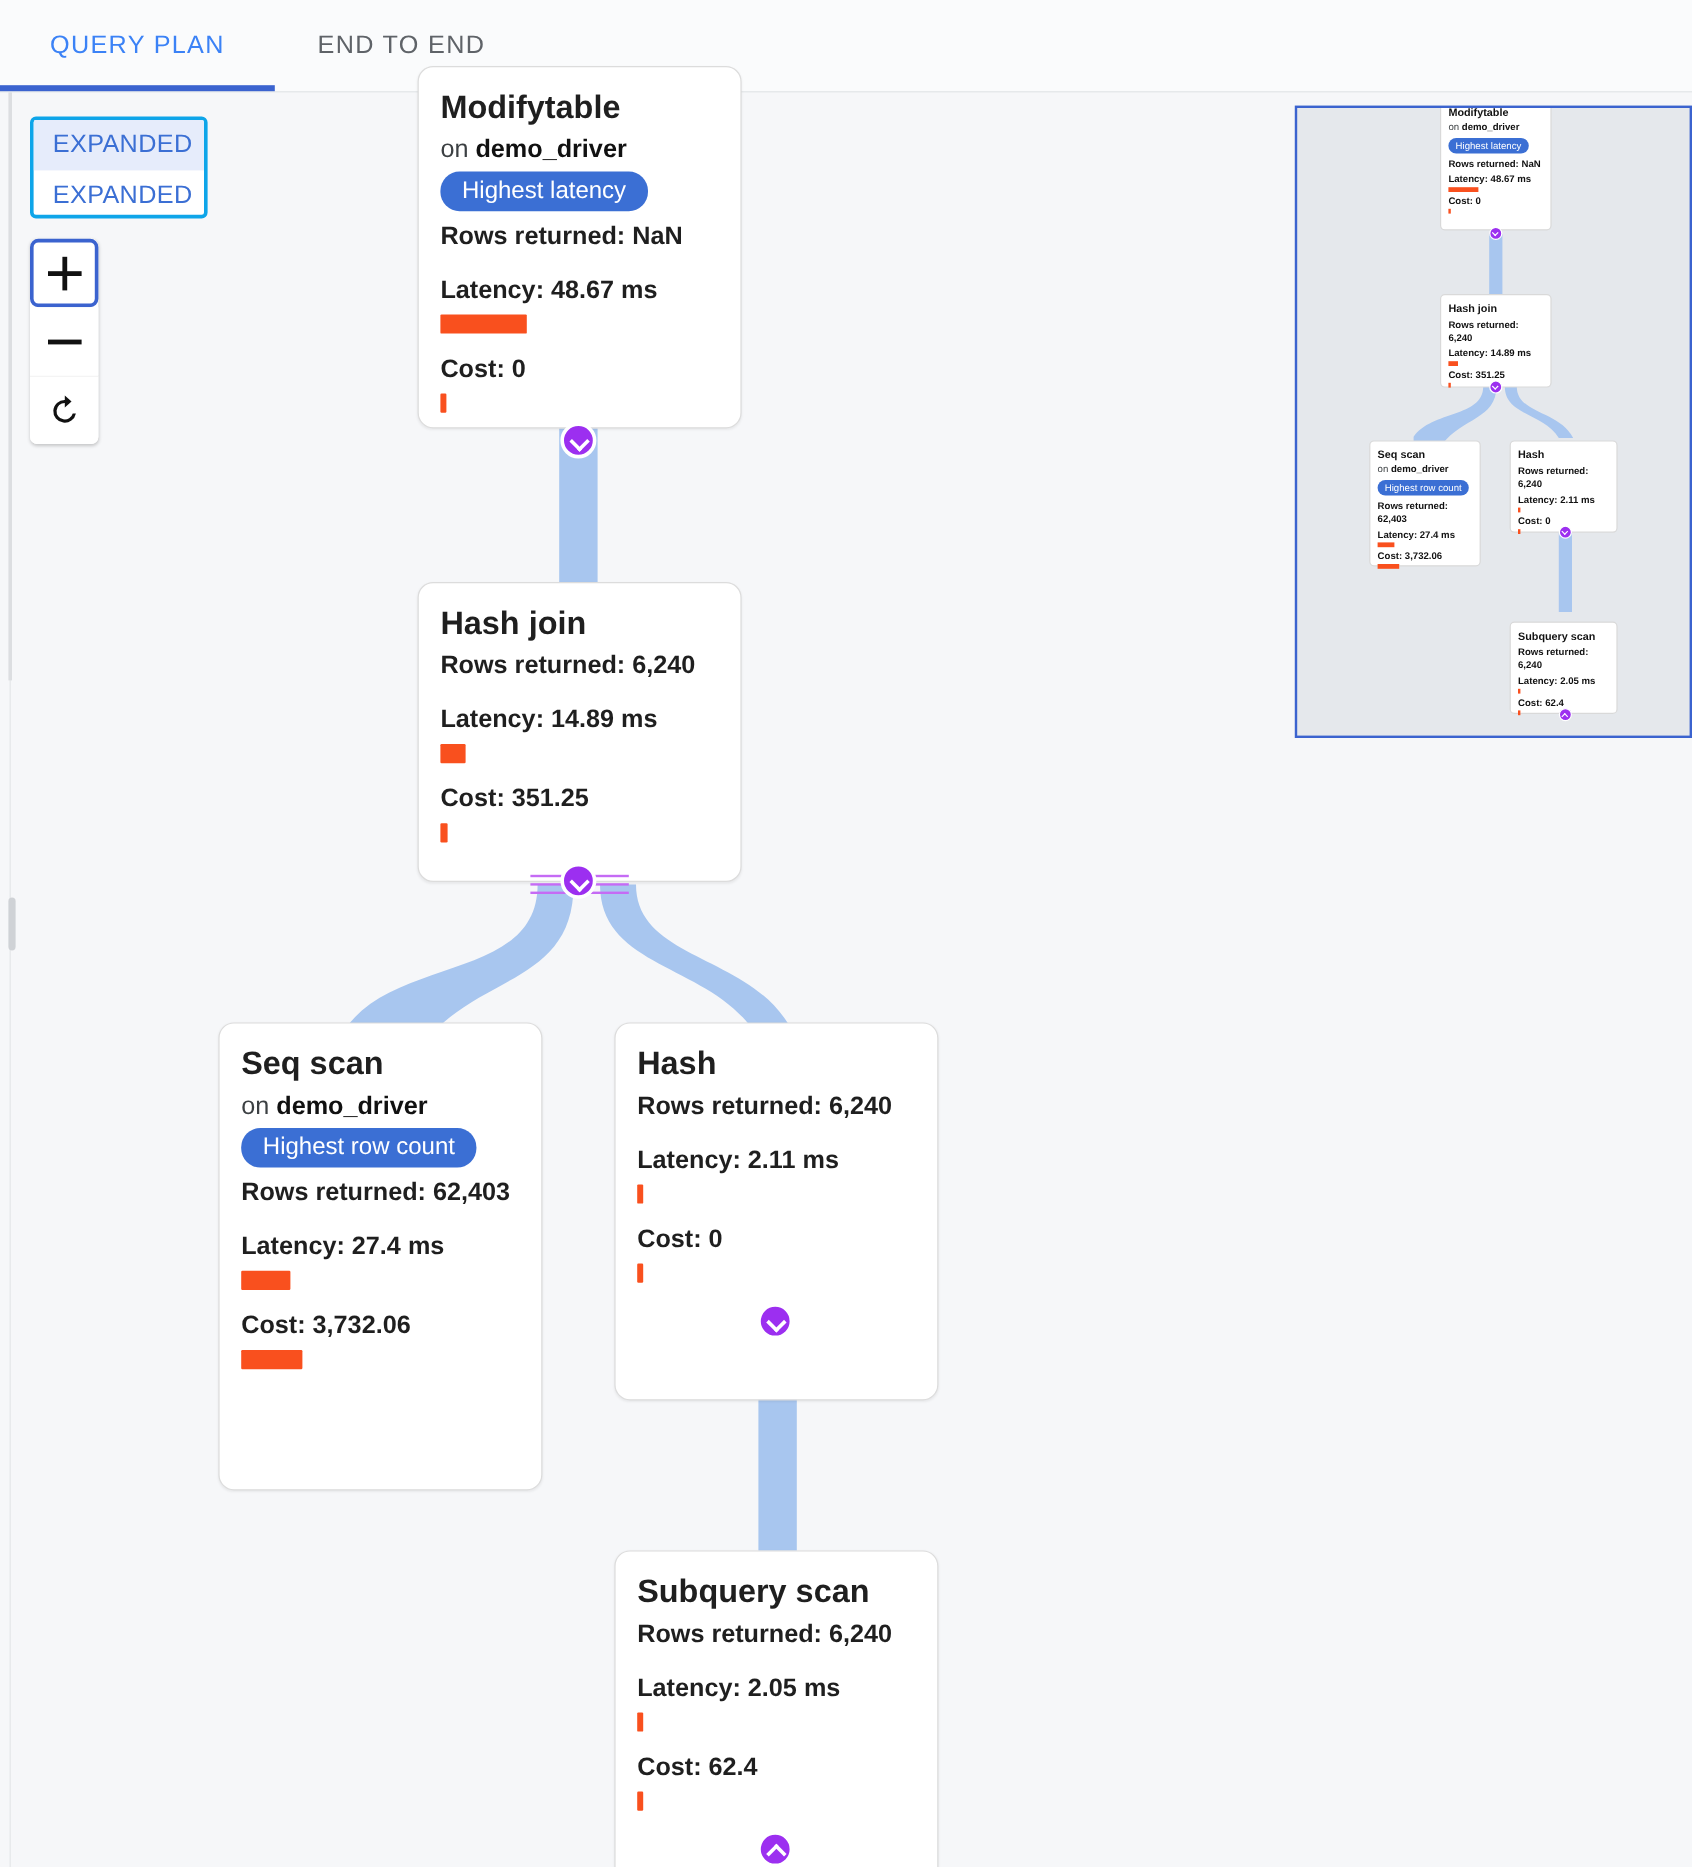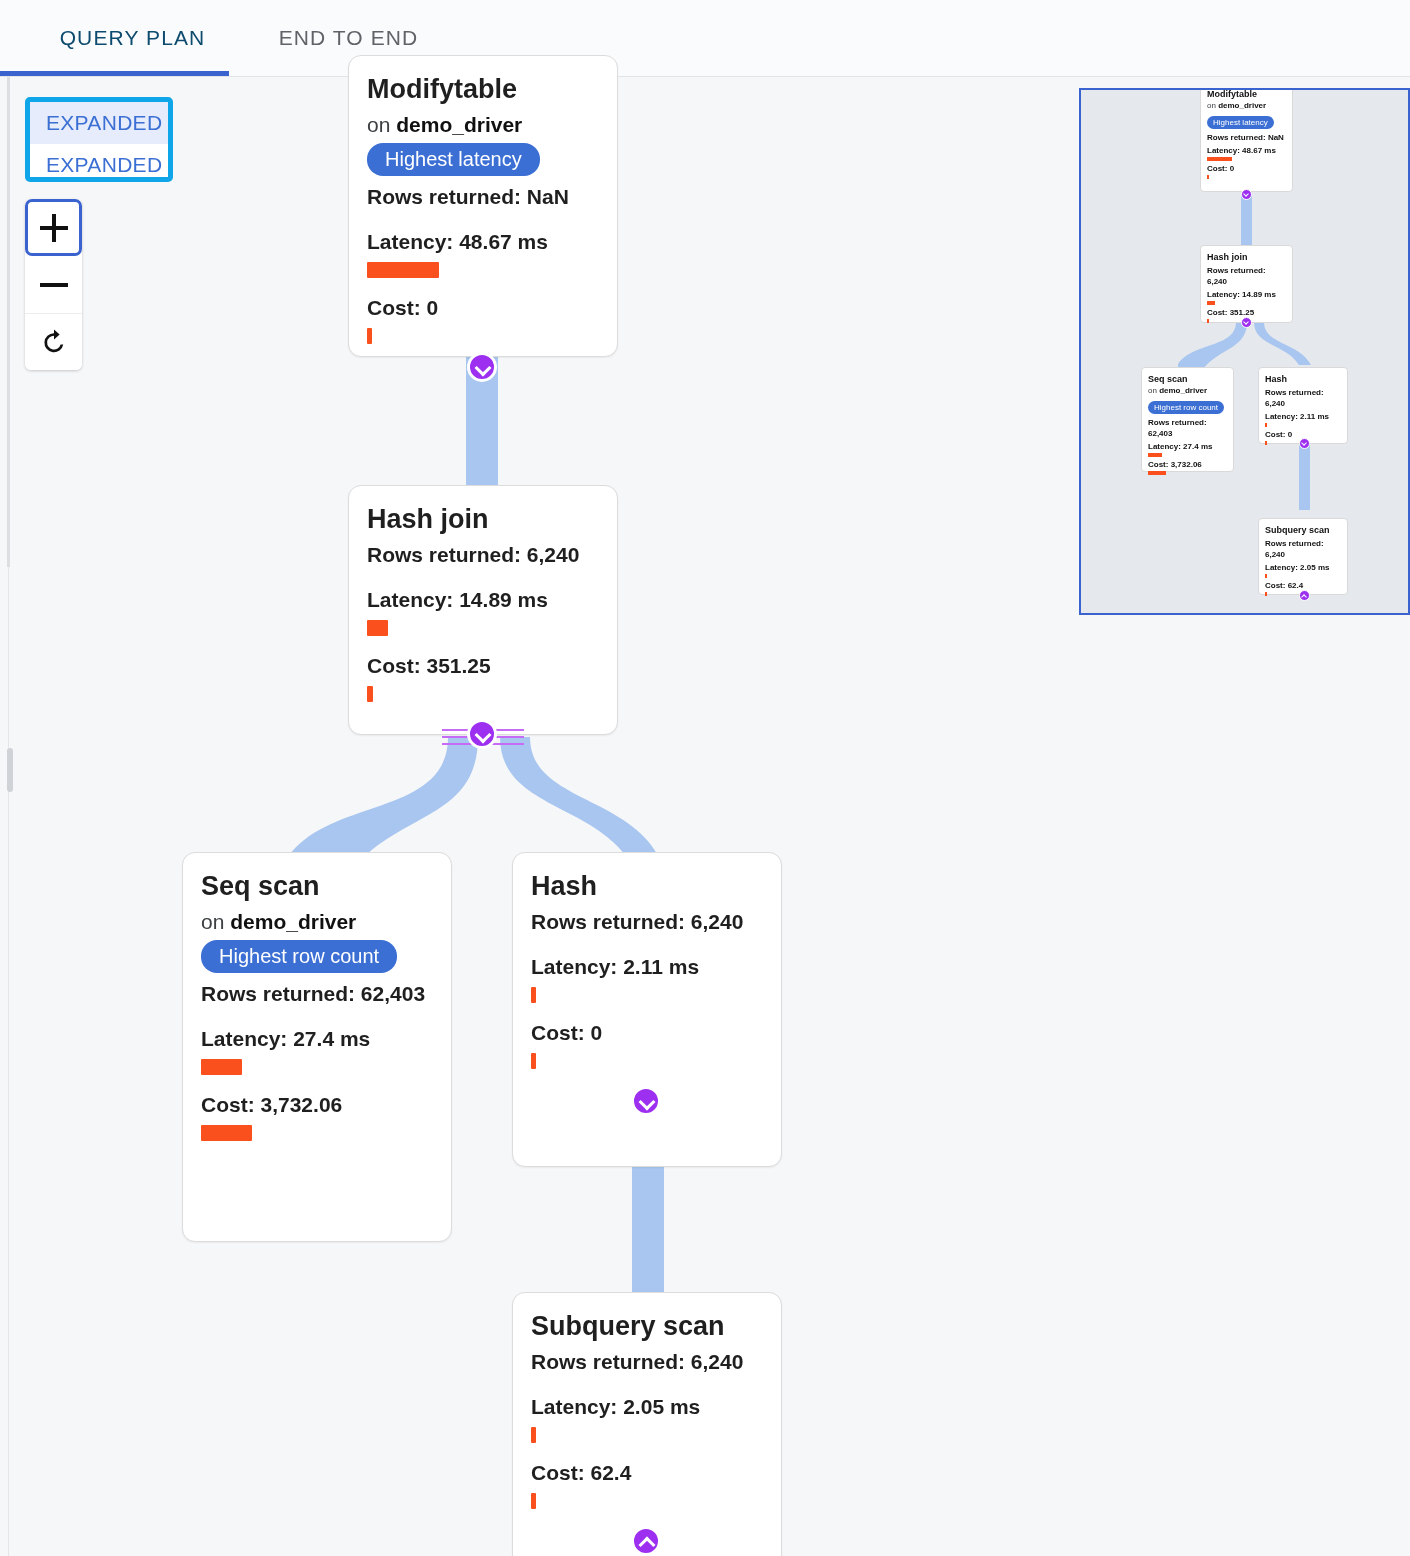--- a/index.html
+++ b/index.html
@@ -18,42 +18,42 @@
     background:#fafbfc;
     border-bottom:1px solid #e2e4e7;
     box-sizing:border-box;
   }
   .tab{
     position:absolute;top:0;height:76px;
     display:flex;align-items:center;justify-content:center;
     font-size:21px;letter-spacing:1.1px;font-weight:500;
     cursor:pointer;user-select:none;
   }
-  .tab.t0{left:18px;width:229px;color:#0c4a6e;}
-  .tab.t1{left:234px;width:229px;color:#5f6368;}
+  .tab.t0{left:0;width:229px;color:#3b82f6;}
+  .tab.t1{left:220px;width:229px;color:#5f6368;}
   .tab-underline{
     position:absolute;left:0;top:71px;width:229px;height:5px;background:#3b63cf;
   }
 
   
   .left-divider{
     position:absolute;left:8px;top:77px;width:1px;height:1479px;background:#e4e6e9;
   }
   .left-divider-top{
     position:absolute;left:7px;top:77px;width:3px;height:490px;background:#dcdee1;
   }
   .drag-handle{
     position:absolute;left:7px;top:748px;width:6px;height:44px;
     background:#cfd2d6;border-radius:3px;cursor:ns-resize;
   }
 
   
   .mode-switch{
     position:absolute;left:25px;top:97px;width:148px;height:85px;
-    background:#ffffff;border:5px solid #0ea5e9;border-radius:5px;
+    background:#ffffff;border:3px solid #0ea5e9;border-radius:5px;
     box-sizing:border-box;overflow:hidden;
   }
   .mode-opt{
     height:42px;display:flex;align-items:center;padding-left:16px;
     font-size:21px;color:#3b6fd4;cursor:pointer;user-select:none;
     box-sizing:border-box;letter-spacing:.3px;
   }
   .mode-opt.active{background:#e6ecfb;}
 
   

